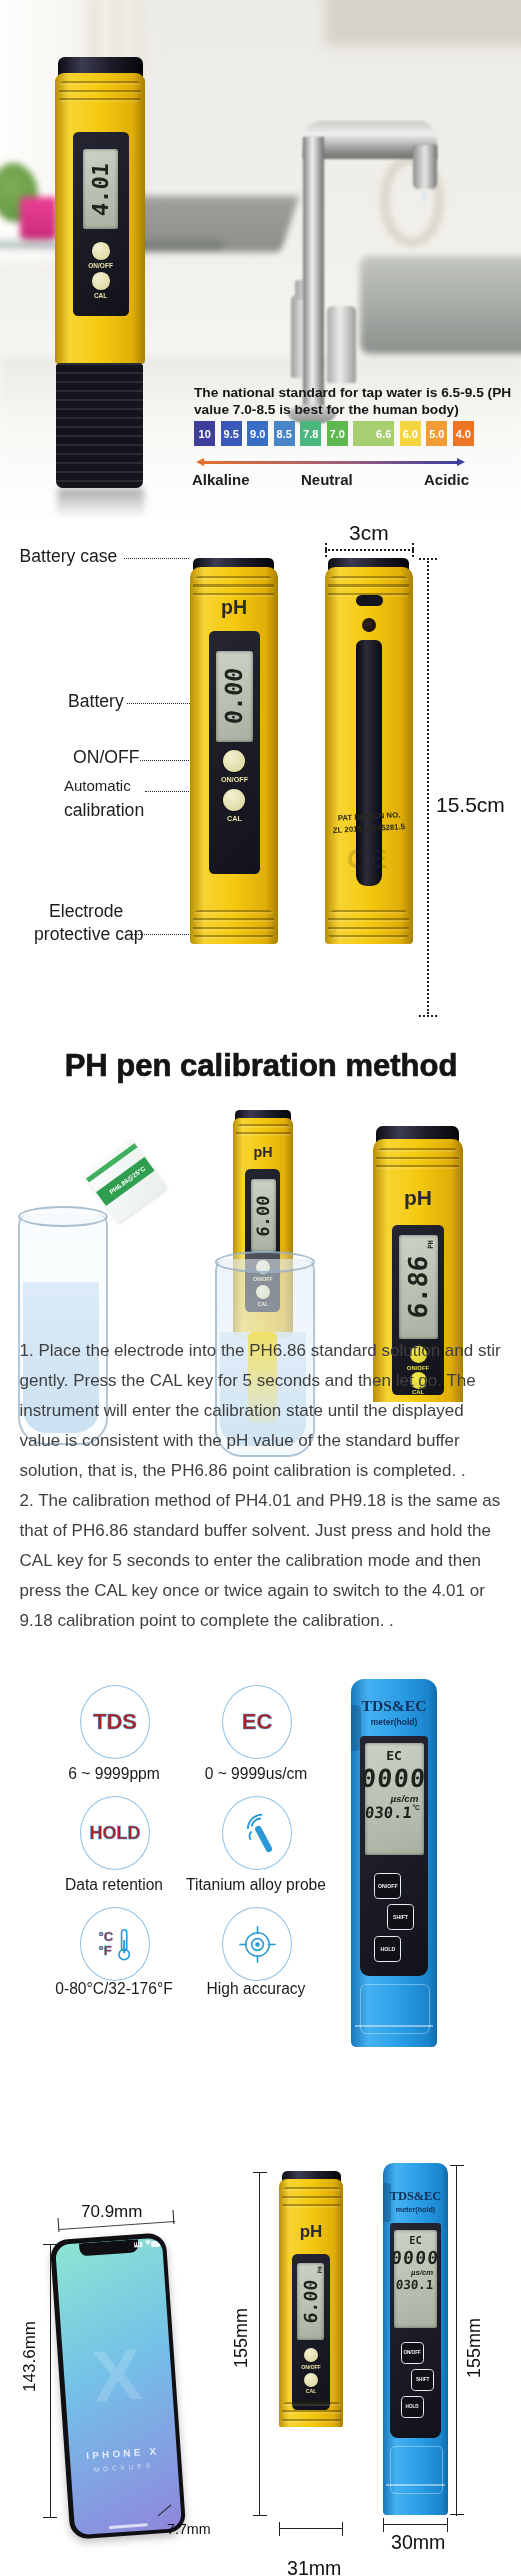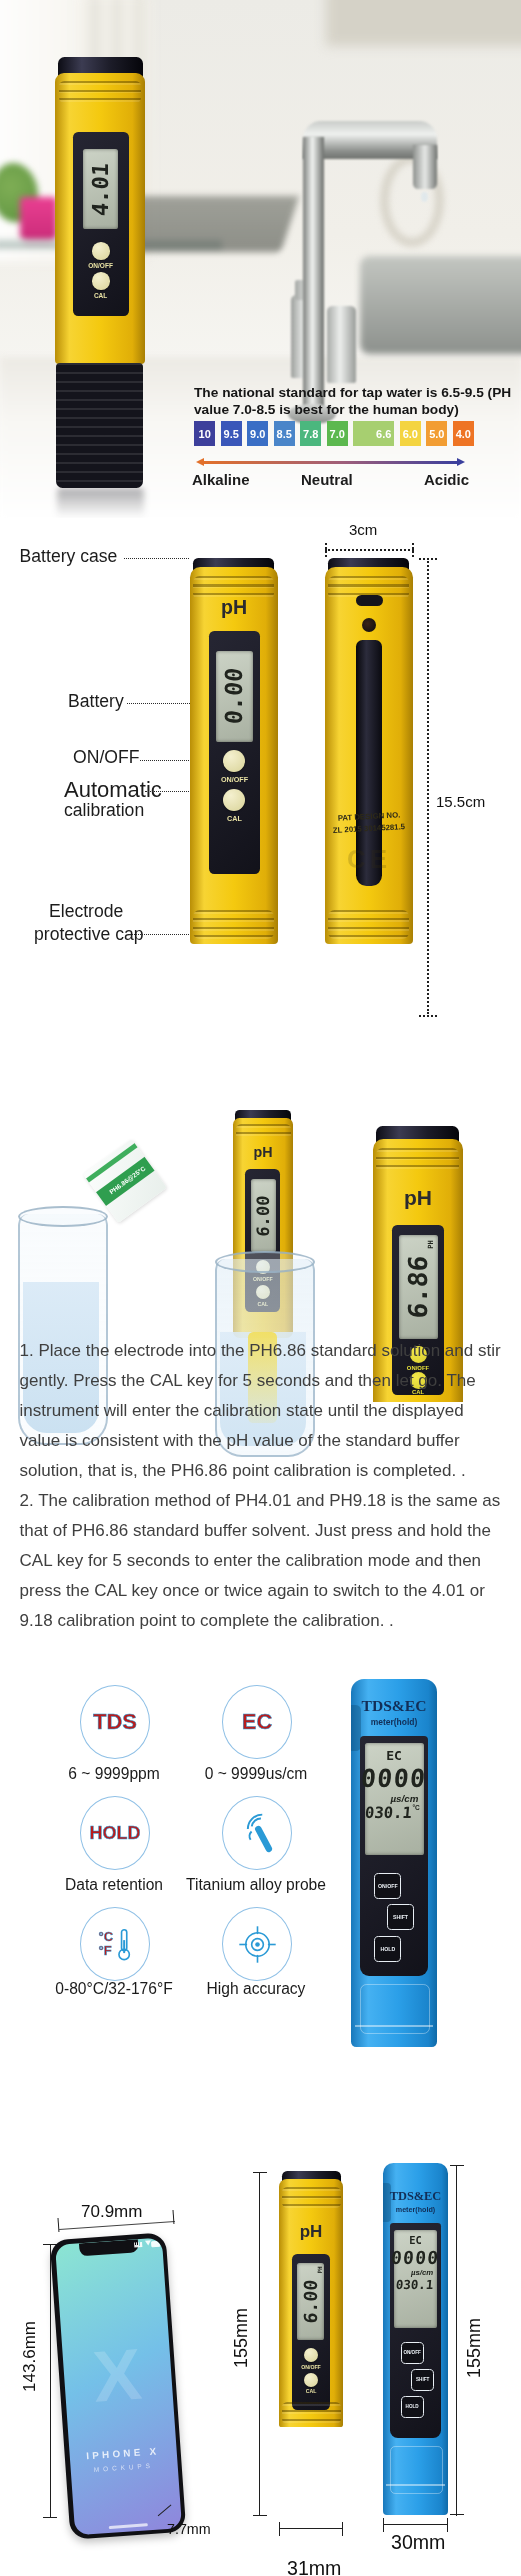--- a/index.html
+++ b/index.html
@@ -20,21 +20,21 @@
   .grip-lines{background:repeating-linear-gradient(180deg,rgba(255,255,255,.10) 0 2px,transparent 2px 9px);}
   .panel{background:linear-gradient(135deg,#262633,#12121a);border-radius:5.2px;}
   .lcd{background:linear-gradient(160deg,#ccd3c6,#a8b0a1);border-radius:2.6px;display:flex;align-items:center;justify-content:center;box-shadow:inset 0 0 3.9px rgba(0,0,0,.45);}
   .btn-cream{background:radial-gradient(circle at 35% 30%,#f4f0cf,#d9d398);border-radius:50%;box-shadow:0 0.7px 1.3px rgba(0,0,0,.6);}
   .btn-yel{background:radial-gradient(circle at 35% 30%,#f4e84a,#d8ce2e);border-radius:50%;}
   .btn-lbl{color:#e9e2a4;text-align:center;font-weight:bold;}
   .leader{height:0;border-top:1.3px dotted #2b2b2b;}
   .dotv{width:0;border-left:2px dotted #1f1f1f;}
   .doth{height:0;border-top:2px dotted #1f1f1f;}
   .tick{background:#1f1f1f;}
-  .dim-lbl{font-size:15px;color:#111;}
+  .dim-lbl{font-size:21px;color:#111;}
   .glass{border:2px solid rgba(155,180,200,.75);border-top:none;border-radius:10.4px 10.4px 27px 27px;background:linear-gradient(180deg,rgba(222,236,246,.18),rgba(240,247,252,.30));}
   .rim{border:2px solid rgba(150,175,195,.8);border-radius:50%;background:rgba(235,245,252,.25);}
   .water{background:linear-gradient(180deg,#dcebf7,#cbe1f1);border-radius:0 0 23.5px 23.5px;}
   .feat-circle{border:1.3px solid #8fc0e6;border-radius:50%;display:flex;flex-direction:column;align-items:center;justify-content:center;background:#fff;}
   .feat-word{color:#b91c1c;font-weight:bold;-webkit-text-stroke:0.5px #2a9ad6;}
   .feat-lbl{font-size:15.6px;color:#1b1b1b;text-align:center;}
   .meter-blue{background:linear-gradient(90deg,#1878bb,#45b1f2 20%,#2b9fe8 55%,#1a84cc 90%,#0f6aa8);}
   .mbtn{border:1.3px solid #e8eef4;border-radius:4.6px;color:#eef3f8;font-size:5.2px;font-weight:bold;display:flex;align-items:center;justify-content:center;background:#101016;}
   .kit{position:absolute;}
 </style>
@@ -112,21 +112,21 @@
 
     <div class="abs txt" style="left:19.6px;top:28px;font-size:17.6px;">Battery case</div>
     <div class="abs leader" style="left:124px;top:40px;width:65px;"></div>
 
     <div class="abs txt" style="left:68px;top:173px;font-size:17.6px;">Battery</div>
     <div class="abs leader" style="left:127px;top:185px;width:85px;"></div>
 
     <div class="abs txt" style="left:73px;top:229px;font-size:17.6px;">ON/OFF</div>
     <div class="abs leader" style="left:140px;top:242px;width:83px;"></div>
 
-    <div class="abs txt" style="left:64px;top:259px;font-size:22px;">Automatic</div>
+    <div class="abs txt" style="left:64px;top:259px;font-size:15px;">Automatic</div>
     <div class="abs txt" style="left:64px;top:282px;font-size:17.6px;">calibration</div>
     <div class="abs leader" style="left:145px;top:273px;width:78px;"></div>
 
     <div class="abs txt" style="left:49px;top:383px;font-size:17.6px;">Electrode</div>
     <div class="abs txt" style="left:34px;top:406px;font-size:17.6px;">protective cap</div>
     <div class="abs leader" style="left:129px;top:416px;width:88px;"></div>
 
     <div class="abs dim-lbl txt" style="left:349px;top:3.3px;">3cm</div>
     <div class="abs doth" style="left:325px;top:31px;width:89px;"></div>
     <div class="abs dotv" style="left:325px;top:25px;height:14.3px;"></div>
@@ -164,20 +164,21 @@
       <div class="abs" style="left:31px;top:82px;width:26px;height:246px;background:linear-gradient(90deg,#06060a,#2c2c3c 40%,#0a0a10);border-radius:6.5px 6.5px 10.4px 10.4px;"></div>
       <div class="abs txt" style="left:5.2px;top:254px;width:78px;font-size:7.8px;font-weight:bold;color:#2e2a18;transform:rotate(-3deg);text-align:center;">PAT DESIGN NO.</div>
       <div class="abs txt" style="left:5.2px;top:266px;width:78px;font-size:7.8px;font-weight:bold;color:#2e2a18;transform:rotate(-3deg);text-align:center;">ZL 2015 30145281.5</div>
       <div class="abs txt" style="left:0;top:286px;width:88px;text-align:center;font-size:26px;font-weight:bold;color:rgba(60,50,10,.18);letter-spacing:3.9px;">CE</div>
       <div class="abs ridges" style="left:3.3px;top:352px;width:81px;height:29px;border-radius:6.5px;"></div>
       <div class="abs cap-dark grip-lines" style="left:2px;top:386px;width:84px;height:70px;border-radius:3.9px 3.9px 7.8px 7.8px;"></div>
     </div>
   </div>
 
   <div class="abs" style="left:0;top:1030px;width:522px;height:564px;">
+    <div class="abs txt fat" style="left:0;top:18px;width:522px;text-align:center;font-size:31px;color:#141414;">PH pen calibration method</div>
 
     <div class="abs" style="left:95px;top:121px;width:60px;height:60px;transform:rotate(-36deg);background:linear-gradient(135deg,#fbfdfc,#e8efeb);box-shadow:0 1.3px 3.9px rgba(0,0,0,.15);border-radius:2.6px;overflow:hidden;">
       <div class="abs" style="left:-6.5px;top:22px;width:78px;height:17px;background:#2f9e4f;display:flex;align-items:center;justify-content:center;">
         <span class="txt" style="font-size:6.5px;color:#fff;font-weight:bold;">PH6.86@25°C</span>
       </div>
       <div class="abs" style="left:-6.5px;top:5.2px;width:78px;height:5.2px;background:#3fae5d;"></div>
     </div>
 
     <div class="abs glass" style="left:18px;top:184px;width:86px;height:229px;">
       <div class="abs water" style="left:3.3px;top:68px;width:76px;height:151px;"></div>

